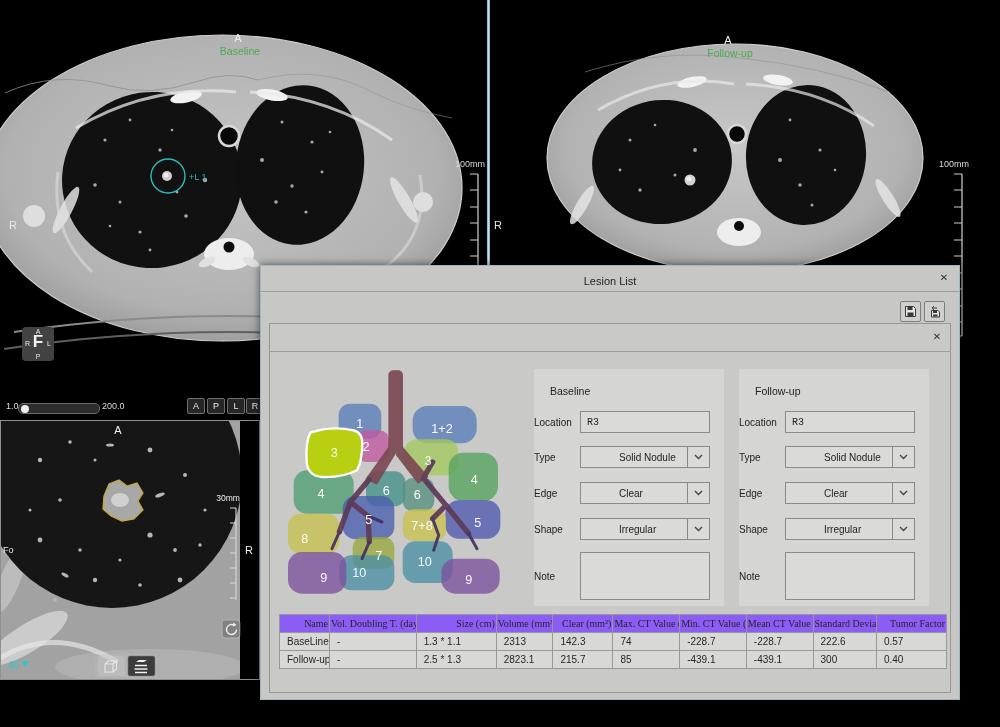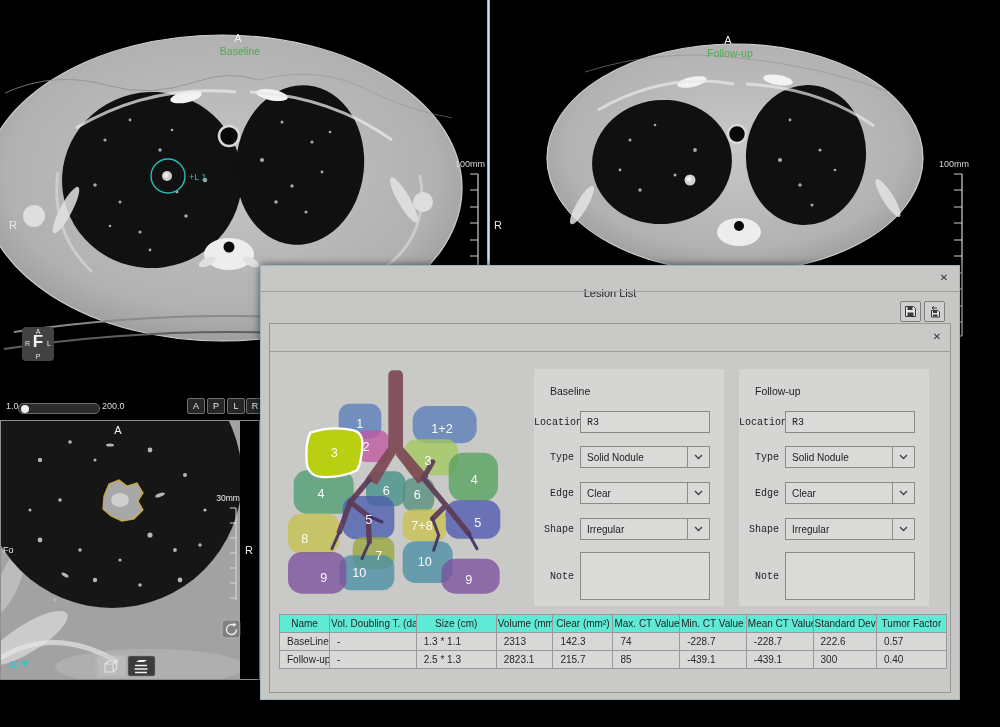--- a/index.html
+++ b/index.html
@@ -15,43 +15,43 @@
   #cube .b{position:absolute;left:0;right:0;bottom:1px;text-align:center;font-size:7px;}
   #cube .l{position:absolute;left:3px;top:13px;font-size:7px;}
   #cube .r{position:absolute;right:3px;top:13px;font-size:7px;}
   #sliderRow{left:0;top:395px;width:263px;height:25px;color:#ddd;font-size:9px;}
   .mini{position:absolute;top:3px;width:16px;height:14px;background:#262626;border:1px solid #6f6f6f;border-radius:2px;color:#e6e6e6;font-size:9px;display:flex;align-items:center;justify-content:center;cursor:pointer;}
   #track{position:absolute;left:18px;top:8px;width:80px;height:9px;background:#2c2c2c;border:1px solid #6a6a6a;border-radius:5px;}
   #knob{position:absolute;left:2px;top:0.5px;width:8px;height:8px;background:#f0f0f0;border-radius:50%;}
 
   
   #dlg{left:260px;top:265px;width:700px;height:435px;background:#c7c7c5;border:1px solid #9cb6c2;box-sizing:border-box;box-shadow:0 0 8px rgba(0,0,0,.6);color:#1f1f1f;}
-  .dlgTitle{position:absolute;left:0;right:0;top:21px;text-align:center;font-size:11px;color:#222;}
+  .dlgTitle{position:absolute;left:0;right:0;top:9px;text-align:center;font-size:11px;color:#222;}
   .xBtn{position:absolute;top:5px;width:14px;height:14px;font-size:10px;color:#333;text-align:center;line-height:14px;cursor:pointer;}
   .hr{position:absolute;left:0;right:0;height:1px;background:#9e9e9c;}
   .tbtn{position:absolute;top:35px;width:19px;height:19px;background:#cfcfcd;border:1px solid #7f7f7d;border-radius:2px;display:flex;align-items:center;justify-content:center;cursor:pointer;}
   #l1{position:absolute;left:8px;top:57px;width:682px;height:370px;background:#c9c9c7;border:1px solid #969694;box-sizing:border-box;}
 
   
   .formPanel{position:absolute;top:45px;width:190px;height:237px;background:#d5d5d3;}
   .formPanel .pt{position:absolute;left:16px;top:16px;font-size:10.5px;color:#222;}
-  .flabel{position:absolute;width:40px;text-align:right;font-size:10px;color:#222;font-family:Liberation Mono, monospace;}
-  .ctl{position:absolute;left:46px;width:130px;height:22px;background:#dadad8;border:1px solid #8a8a88;box-sizing:border-box;font-size:10px;color:#222;}
+  .flabel{position:absolute;width:40px;text-align:left;font-size:10px;color:#222;}
+  .ctl{position:absolute;left:46px;width:130px;height:22px;background:#dadad8;border:1px solid #8a8a88;box-sizing:border-box;font-size:10px;color:#222;padding-left:32px;}
   .inp{padding:0 0 0 6px;line-height:20px;font-family:Liberation Mono, monospace;}
   input.ctl{outline:none;}
   .sel{display:flex;align-items:center;cursor:pointer;}
   .sel .val{flex:1;padding-left:6px;overflow:hidden;white-space:nowrap;}
   .sel .chev{width:21px;height:100%;border-left:1px solid #8a8a88;display:flex;align-items:center;justify-content:center;}
   textarea.ctl{height:48px;resize:none;outline:none;font-family:"Liberation Sans",sans-serif;}
 
   
   #tblWrap{position:absolute;left:9px;top:290px;}
   table{border-collapse:collapse;table-layout:fixed;width:668px;font-size:10px;color:#262626;background:#d8d8d6;border:1px solid #7d7d7b;}
   th,td{border:1px solid #98989a;height:17px;padding:0 2px 0 7px;text-align:left;font-weight:normal;overflow:hidden;white-space:nowrap;}
-  th{background:#5eead4;text-align:center;padding:0 1px;}
+  th{background:#8b5cf6;text-align:right;padding:0 1px;font-family:Liberation Serif, serif;}
 </style>
 </head>
 <body>
 
 <div id="stage">
 
   <div class="abs" style="left:0;top:0;width:487px;height:395px;">
     <svg width="487" height="395" viewBox="0 0 487 395">
       <defs>
         <radialGradient id="gA" cx="50%" cy="45%" r="60%">

